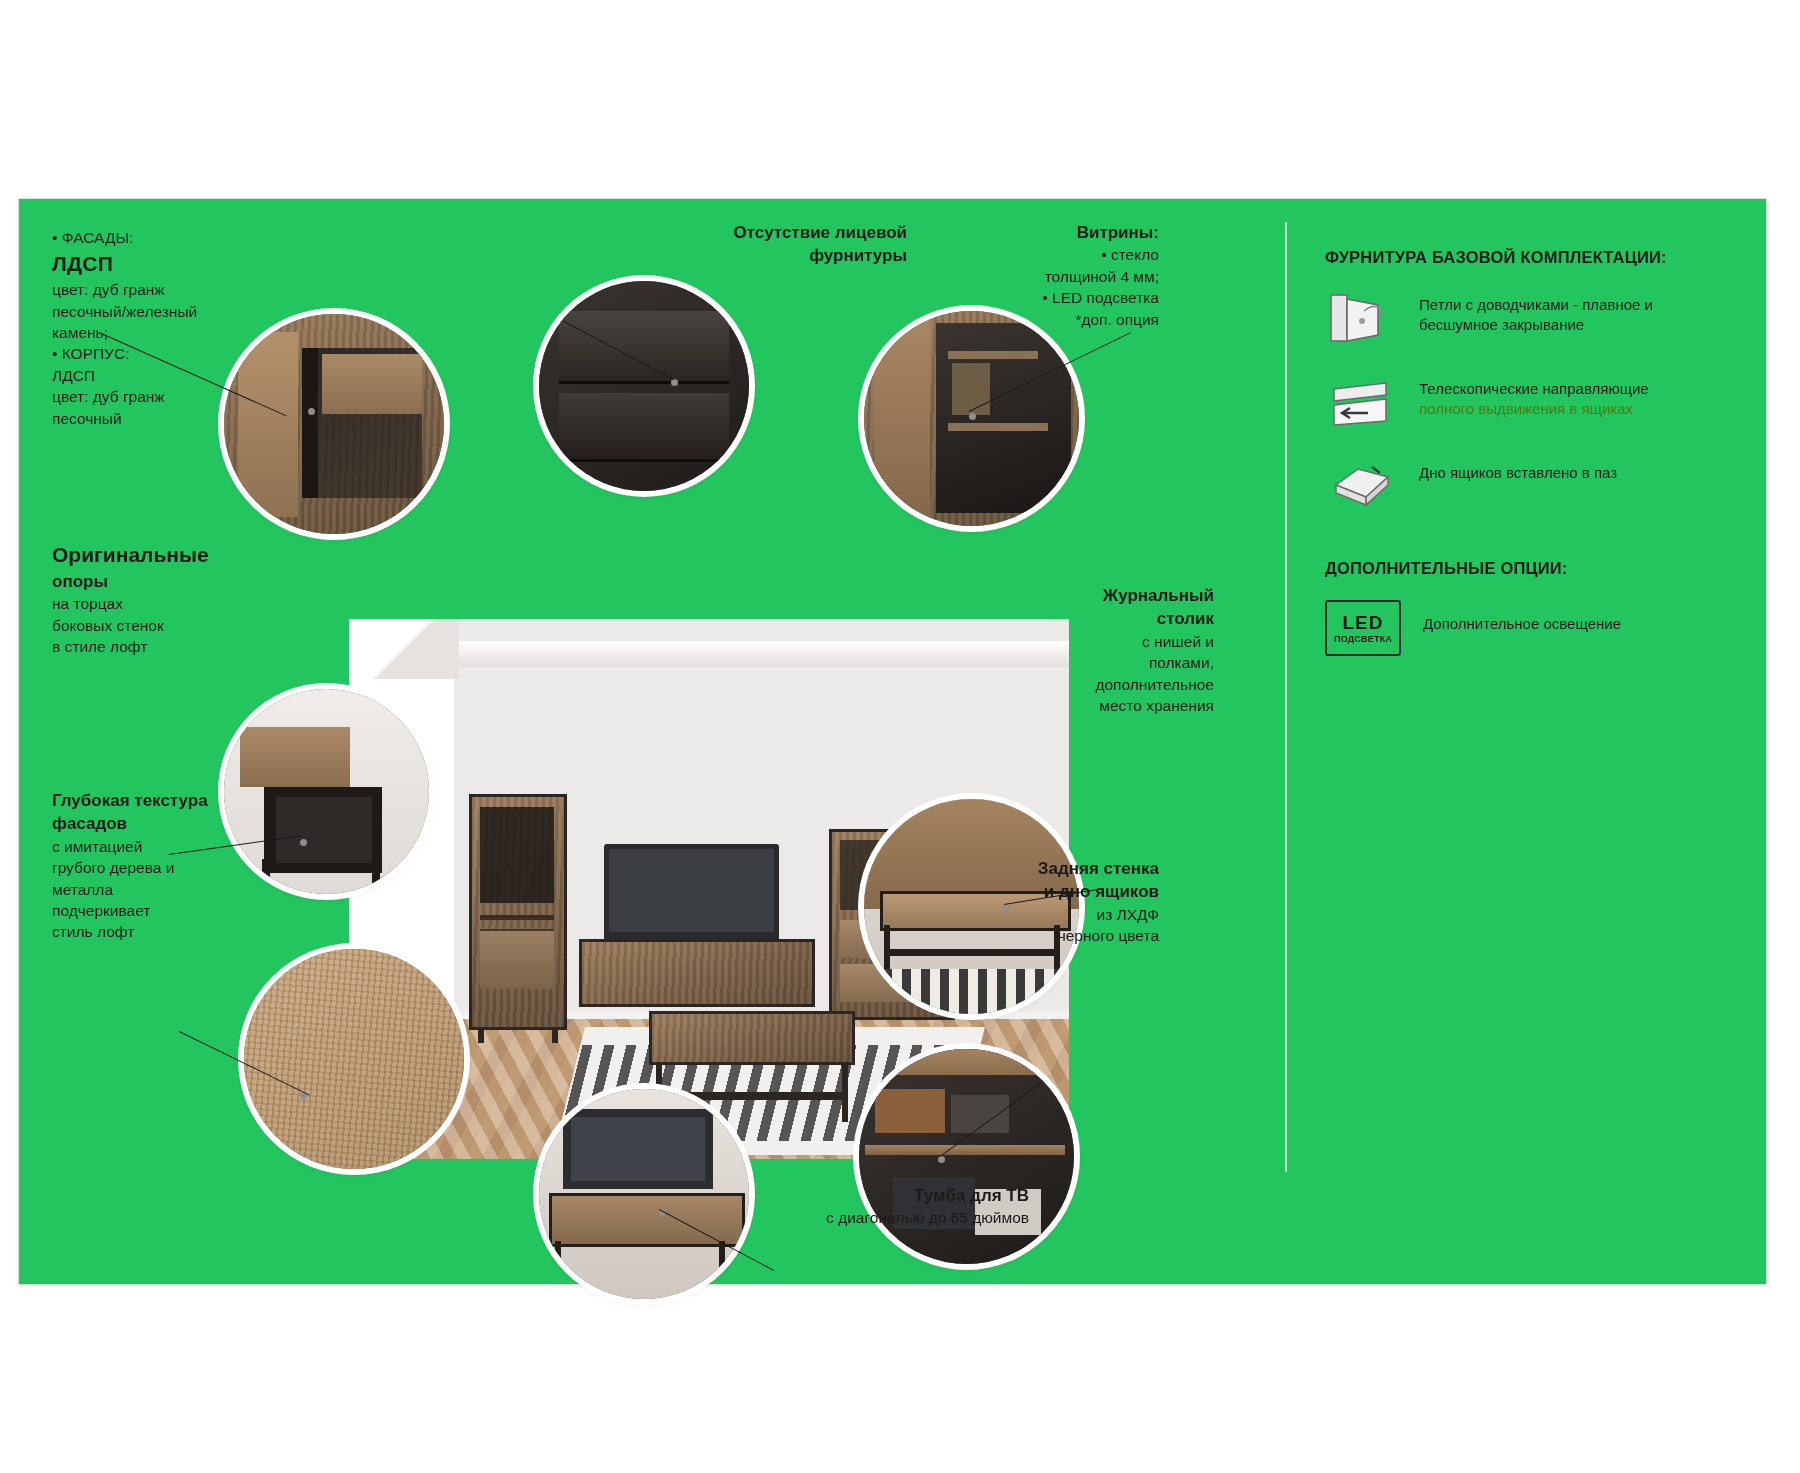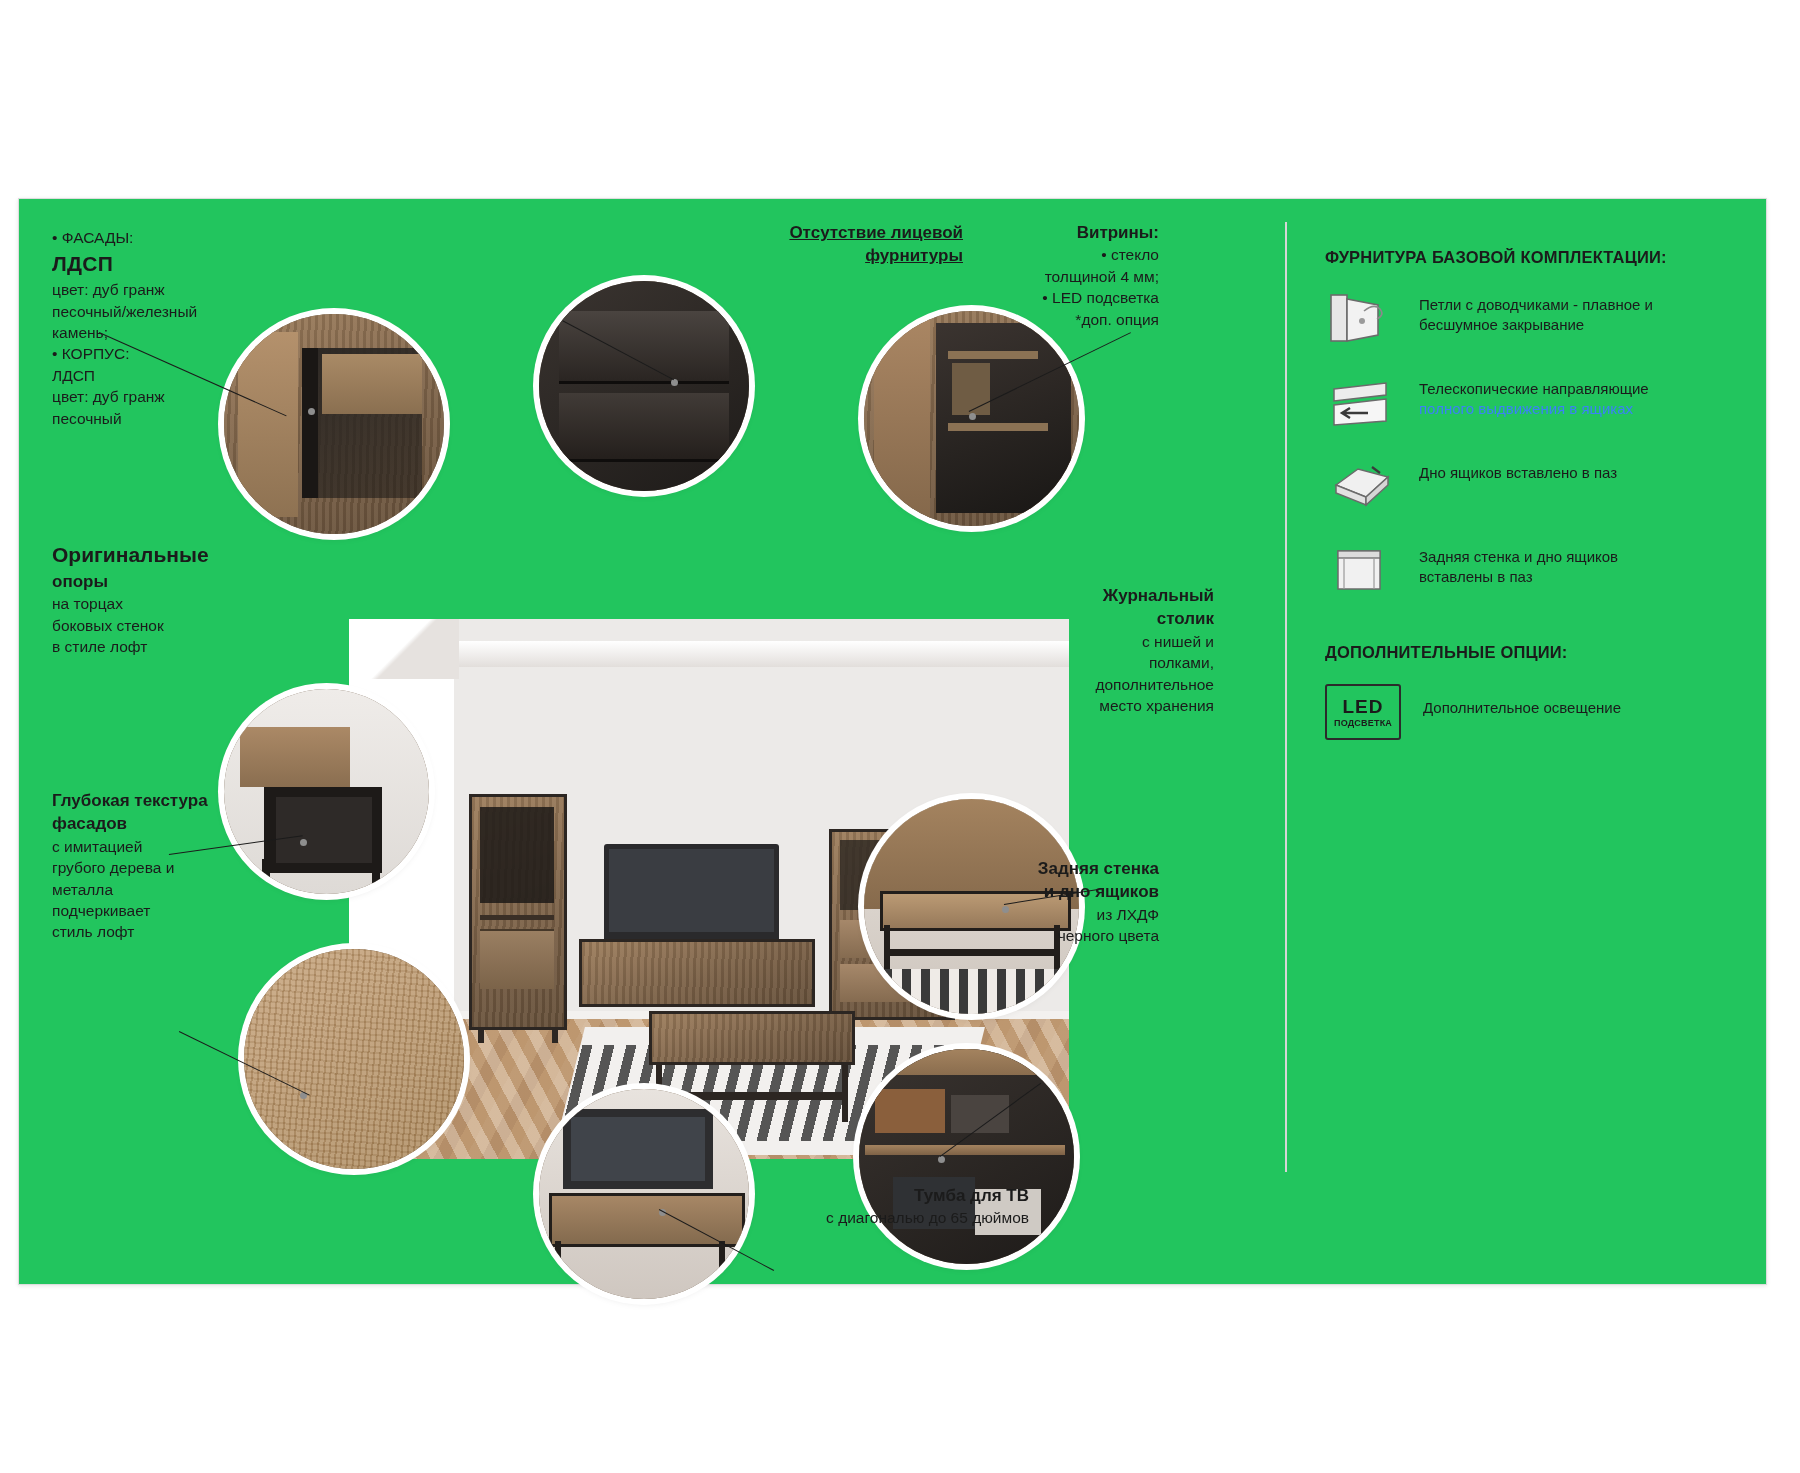--- a/index.html
+++ b/index.html
@@ -116,21 +116,21 @@
   
   .divider { position:absolute; left:1285px; top:222px; width:1.5px; height:950px; background:#d6d6d6; }
   .panel { position:absolute; left:1325px; top:248px; width:400px; }
   .panel h3 { margin:0 0 22px 0; font-size:16.5px; font-weight:bold; letter-spacing:.2px; }
   .feat { display:flex; align-items:flex-start; margin-bottom:26px; }
   .feat .ic {
     width:72px; height:58px; flex:0 0 72px; margin-right:22px;
     border:0; display:flex; align-items:center; justify-content:center;
   }
   .feat .tx { font-size:15px; line-height:1.34; padding-top:6px; }
-  .feat .tx .sub { color:#3b82f6; }
+  .feat .tx .sub { color:#4d7c0f; }
   .led-badge {
     width:72px; height:52px; flex:0 0 72px; margin-right:22px;
     border:2px solid #2b2b2b; border-radius:3px;
     display:flex; flex-direction:column; align-items:center; justify-content:center;
   }
   .led-badge .l1 { font-weight:bold; font-size:19px; letter-spacing:1px; line-height:1; }
   .led-badge .l2 { font-size:9px; font-weight:bold; letter-spacing:.2px; margin-top:2px;}
   .panel h3.second { margin-top:44px; }
 </style>
 </head>
@@ -282,21 +282,21 @@
   <div class="label l" style="left:33px; top:590px; width:200px;">
     <span class="ttl" style="font-size:17px;">Глубокая текстура</span>
     <span class="ttl" style="font-size:17px;">фасадов</span>
     <span>с имитацией</span><br>
     <span>грубого дерева и</span><br>
     <span>металла</span><br>
     <span>подчеркивает</span><br>
     <span>стиль лофт</span>
   </div>
 
-  <div class="label r" style="left:624px; top:22px; width:320px;text-decoration:underline;">
+  <div class="label r" style="left:568px; top:22px; width:320px;">
     <span class="ttl" style="font-size:17px;">Отсутствие лицевой</span>
     <span class="ttl" style="font-size:17px;">фурнитуры</span>
   </div>
 
   <div class="label r" style="left:930px; top:22px; width:210px;">
     <span class="ttl" style="font-size:17px;">Витрины:</span>
     <span>• стекло</span><br>
     <span>толщиной 4 мм;</span><br>
     <span>• LED подсветка</span><br>
     <span>*доп. опция</span>
@@ -365,33 +365,20 @@
         <path d="M8 26 L8 34 L38 46 L38 38 Z" fill="#e2e2e2" stroke="#6b6b6b" stroke-width="1.5"></path>
         <path d="M38 38 L60 18 L60 26 L38 46 Z" fill="#d6d6d6" stroke="#6b6b6b" stroke-width="1.5"></path>
         <path d="M44 8 L52 14" stroke="#3a3a3a" stroke-width="2.2"></path>
       </svg>
     </div>
     <div class="tx">
       <span>Дно ящиков вставлено в паз</span>
     </div>
   </div>
 
-  <div class="feat">
-    <div class="ic">
-      <svg width="66" height="54" viewBox="0 0 66 54">
-        <rect x="10" y="8" width="42" height="38" fill="#f1f1f1" stroke="#6b6b6b" stroke-width="1.5"></rect>
-        <rect x="10" y="8" width="42" height="7" fill="#dcdcdc" stroke="#6b6b6b" stroke-width="1.3"></rect>
-        <path d="M16 15 L16 46 M46 15 L46 46" stroke="#9a9a9a" stroke-width="1.2"></path>
-      </svg>
-    </div>
-    <div class="tx">
-      <span>Задняя стенка и дно ящиков</span><br>
-      <span>вставлены в паз</span>
-    </div>
-  </div>
 
   <h3 class="second">ДОПОЛНИТЕЛЬНЫЕ ОПЦИИ:</h3>
 
   <div class="feat">
     <div class="led-badge">
       <span class="l1">LED</span>
       <span class="l2">ПОДСВЕТКА</span>
     </div>
     <div class="tx" style="padding-top:14px;">Дополнительное освещение</div>
   </div>

